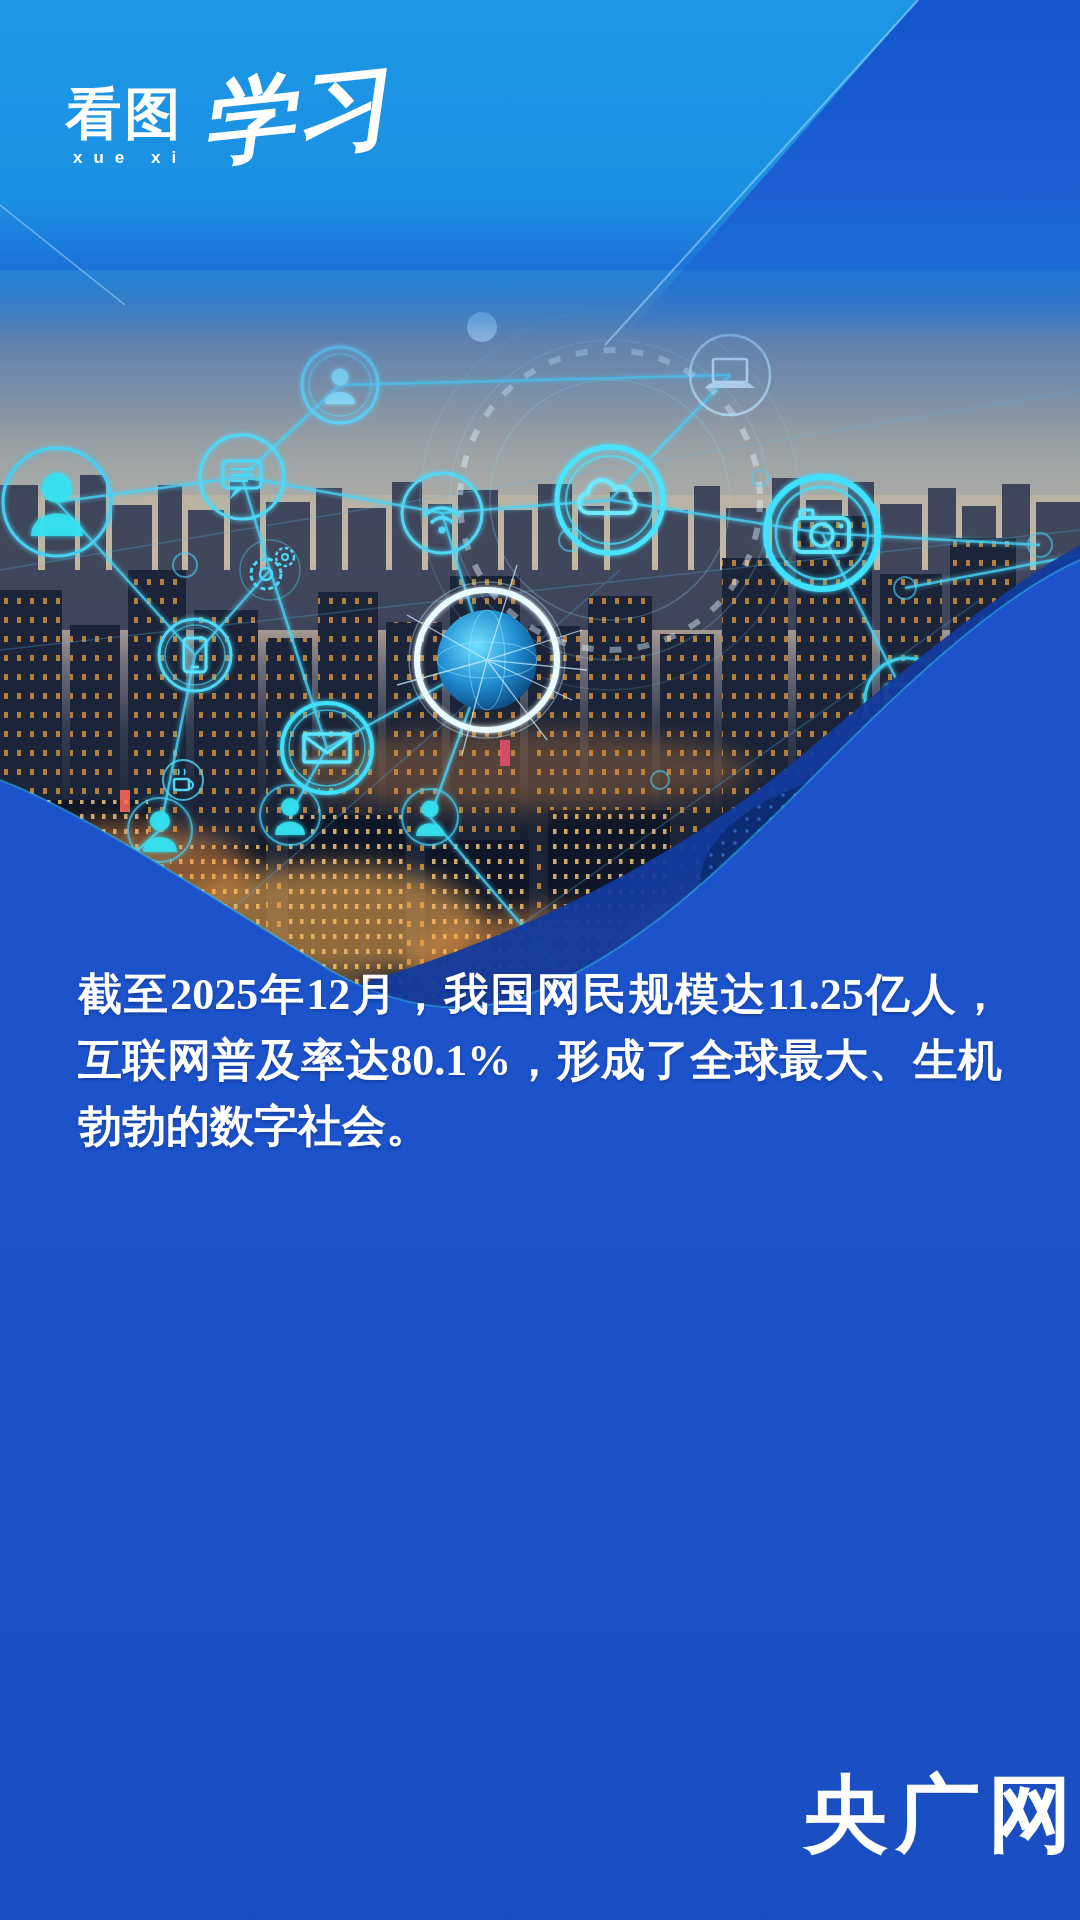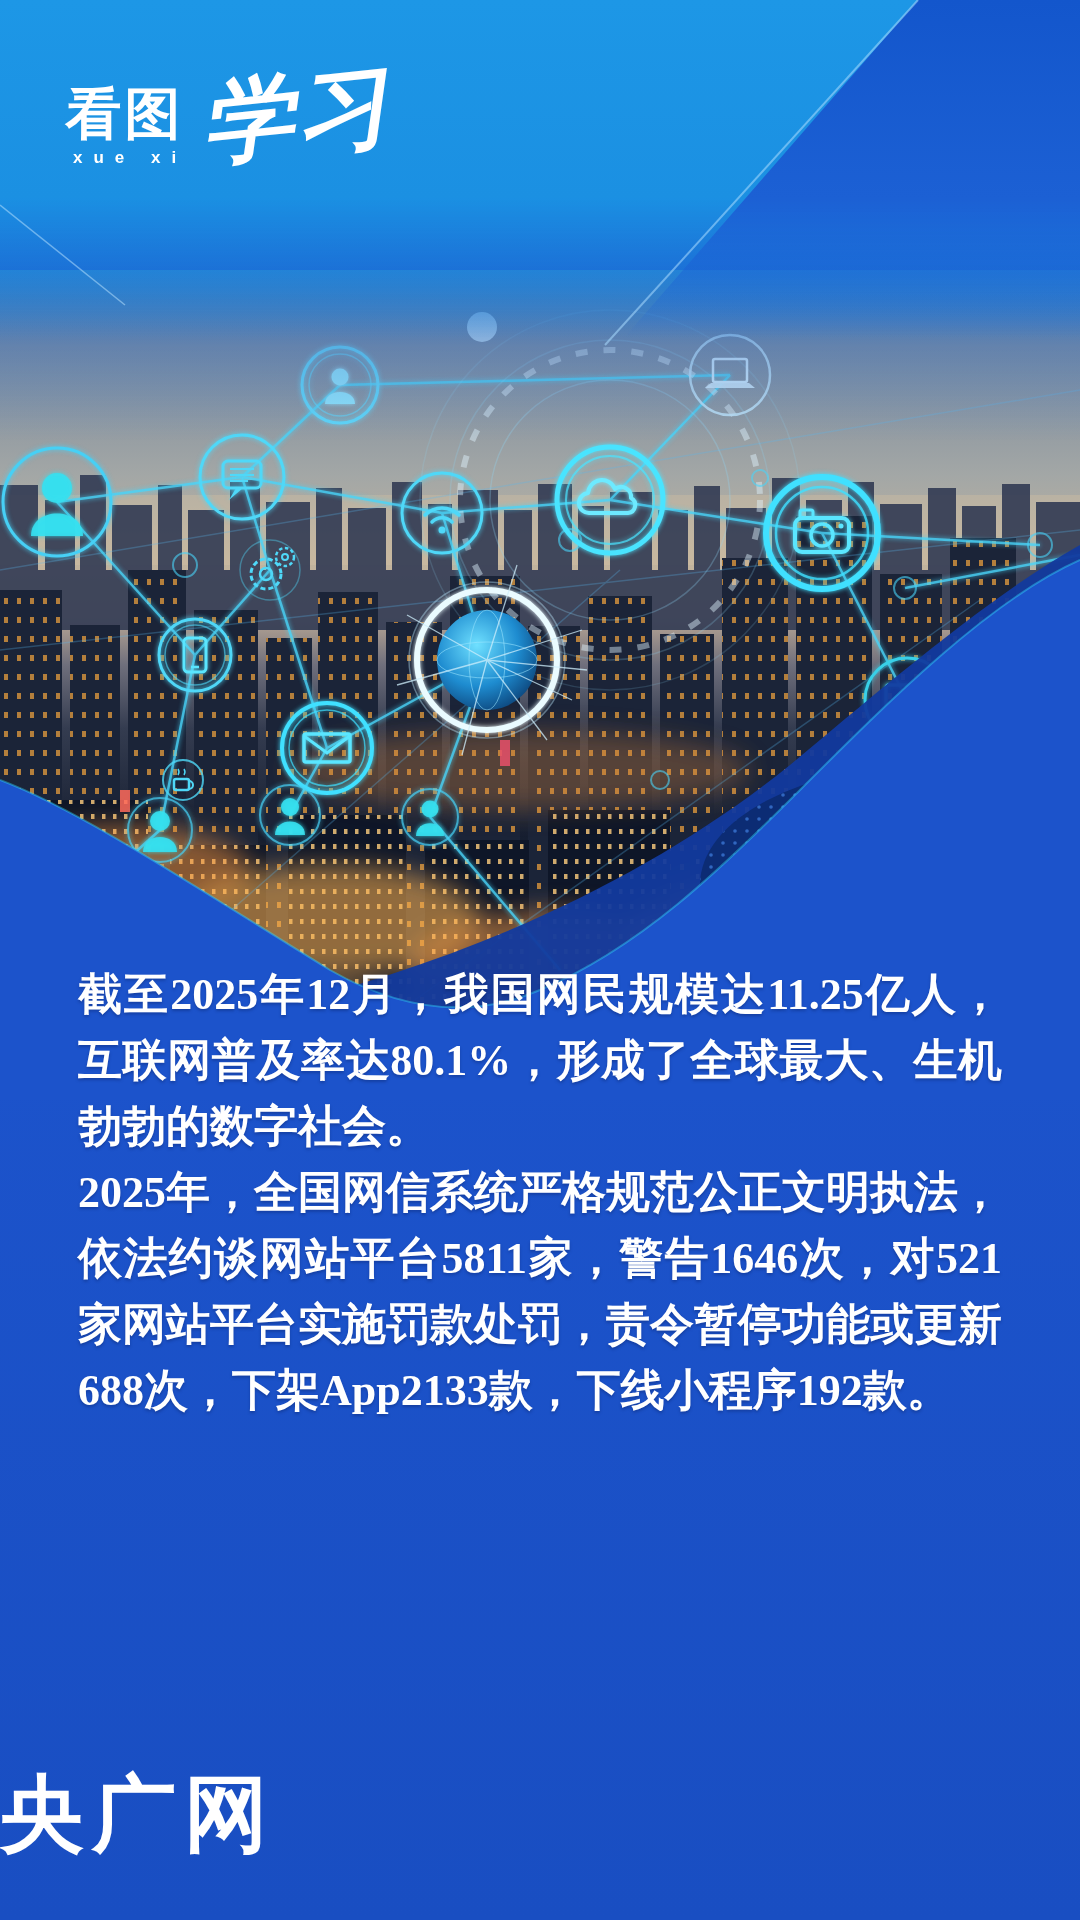--- a/index.html
+++ b/index.html
@@ -46,21 +46,21 @@
   .body-text{
     position:absolute;left:78px;right:78px;top:941px;color:#ffffff;
     font-family:"Liberation Serif","DejaVu Serif",serif;font-weight:700;
     font-size:44px;line-height:66px;text-align:justify;
     text-shadow:0 2px 3px rgba(10,30,90,.35);
     margin-top:21px;
   }
   .body-text p{margin:0;}
   
   .footer-logo{
-    position:absolute;left:0;right:0;top:1772px;text-align:left;color:#fff;
+    position:absolute;left:0;right:0;top:1772px;text-align:right;color:#fff;
     font-weight:900;font-size:84px;letter-spacing:8px;line-height:1;
   }
 </style>
 </head>
 <body>
 
 <div class="poster">
 
   <div class="photo">
     <svg width="1080" height="790" viewBox="0 0 1080 790">
@@ -372,18 +372,17 @@
   <div class="logo">
     <div class="stack">
       <div class="kantu">看图</div>
       <div class="pinyin">xue xi</div>
     </div>
     <div class="callig">学习</div>
   </div>
 
   <div class="body-text">
     <p>截至2025年12月，我国网民规模达11.25亿人，互联网普及率达80.1%，形成了全球最大、生机勃勃的数字社会。</p>
-    <p>2025年，全国网信系统严格规范公正文明执法，依法约谈网站平台5811家，警告1646次，对521家网站平台实施罚款处罚，责令暂停功能或更新688次，下架App2133款，下线小程序192款。</p>
   </div>
 
   <div class="footer-logo">央广网</div>
 
 </div>
 
 </body></html>

